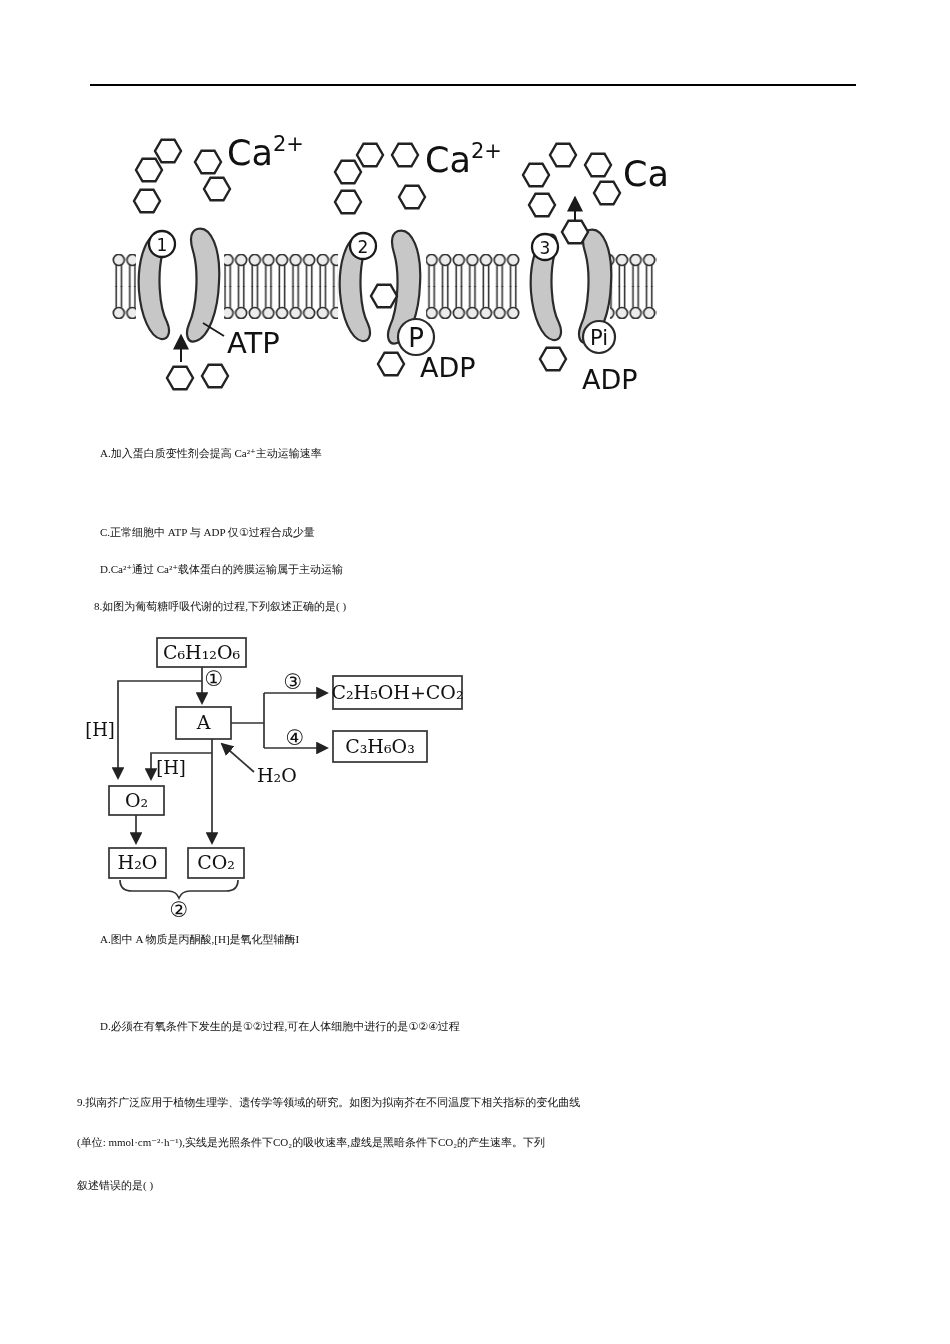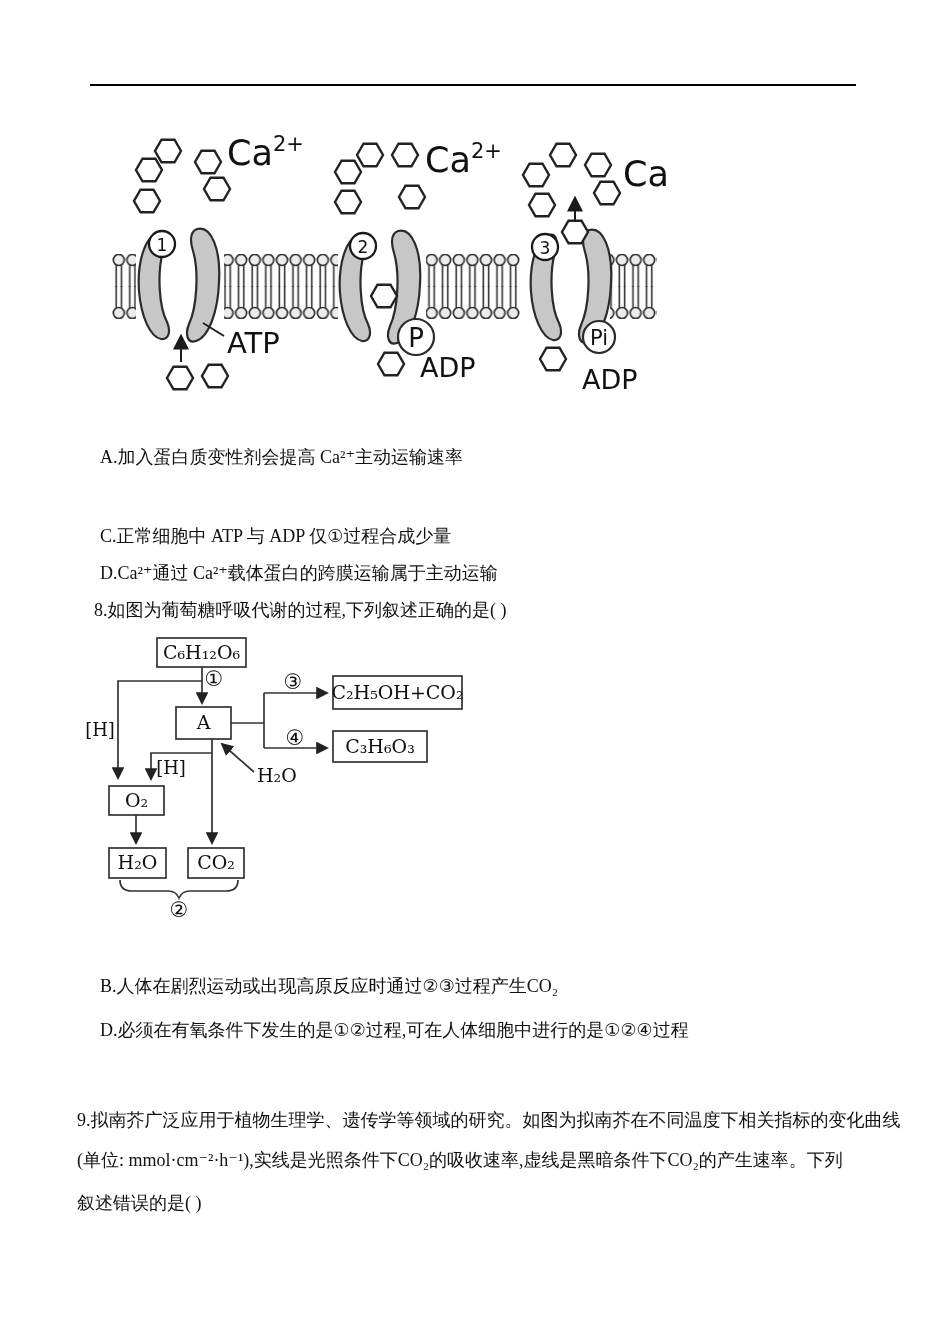--- a/index.html
+++ b/index.html
@@ -1,23 +1,23 @@
 <!DOCTYPE html>
 <html><head>
 <meta charset="utf-8">
 <style>
   html,body{margin:0;padding:0;background:#fff;}
   .page{position:relative;width:950px;height:1344px;background:#ffffff;overflow:hidden;
         font-family:"Liberation Serif","DejaVu Serif","DejaVu Sans",serif;color:#111;}
   .divider{position:absolute;left:90px;top:84px;width:766px;height:2px;background:#000;}
-  .line{position:absolute;white-space:nowrap;font-size:18px;line-height:1.2;
+  .line{position:absolute;white-space:nowrap;font-size:11px;line-height:1.2;
         font-family:"Liberation Serif","DejaVu Serif","DejaVu Sans",serif;color:#111;}
   .opt{left:100px;}
   .stem{left:94px;}
-  .q9{left:77px;margin-top:14px;}
+  .q9{left:77px;}
   svg text{font-family:"DejaVu Serif","Liberation Serif",serif;fill:#111;}
   svg .sans{font-family:"DejaVu Sans","Liberation Sans",sans-serif;}
 </style>
 </head>
 <body>
 
 <div class="page">
 
   <div class="divider"></div>
 
@@ -170,20 +170,20 @@
     <text class="sans" x="215" y="106" font-size="21" text-anchor="middle" dominant-baseline="central">④</text>
     <text class="sans" x="99" y="278" font-size="21" text-anchor="middle" dominant-baseline="central">②</text>
 
     <text x="20" y="97" font-size="18" text-anchor="middle" dominant-baseline="central">[H]</text>
     <text x="91" y="135" font-size="18" text-anchor="middle" dominant-baseline="central">[H]</text>
     <text x="177" y="150" font-size="19">H₂O</text>
 
     <path d="M40,248 C40,256 44,259 52,259 L88,259 C94,259 97,261 99,266 C101,261 104,259 110,259 L146,259 C154,259 158,256 158,248" fill="none" stroke="#333" stroke-width="1.7"></path>
   </svg>
 
-  <div class="line opt" style="top:976px">B.人体在剧烈运动或出现高原反应时通过②③过程产生CO₂</div>
+  <div class="line opt" style="top:933px">A.图中 A 物质是丙酮酸,[H]是氧化型辅酶I</div>
   <div class="line opt" style="top:1020px">D.必须在有氧条件下发生的是①②过程,可在人体细胞中进行的是①②④过程</div>
 
   <div class="line q9" style="top:1096px">9.拟南芥广泛应用于植物生理学、遗传学等领域的研究。如图为拟南芥在不同温度下相关指标的变化曲线</div>
   <div class="line q9" style="top:1136px">(单位: mmol·cm⁻²·h⁻¹),实线是光照条件下CO₂的吸收速率,虚线是黑暗条件下CO₂的产生速率。下列</div>
   <div class="line q9" style="top:1179px">叙述错误的是(  )</div>
 
 </div>
 
 </body></html>

